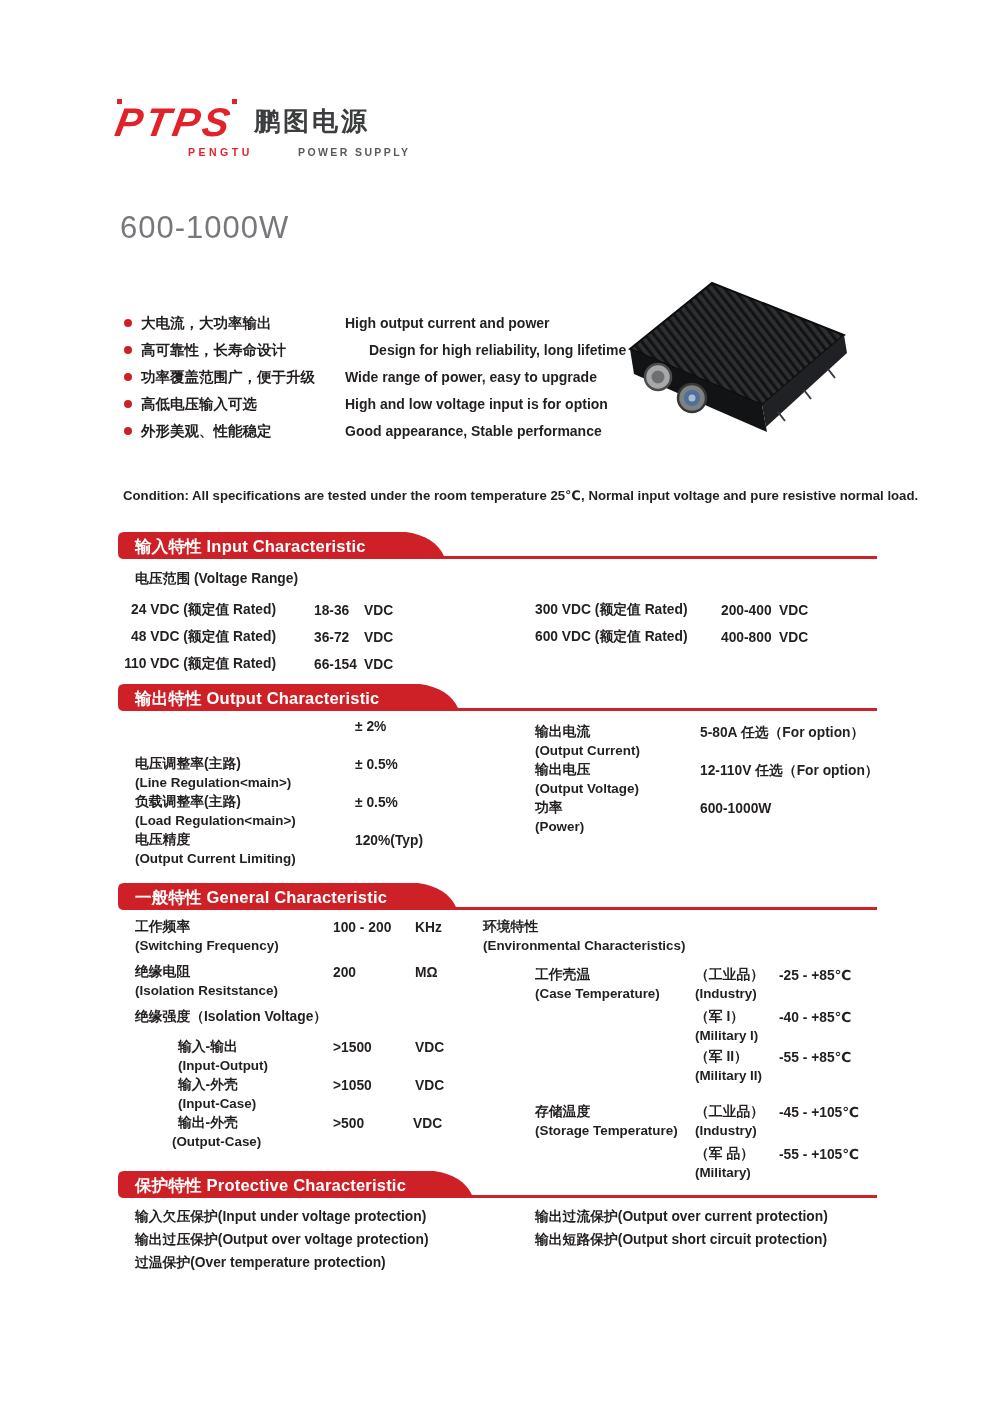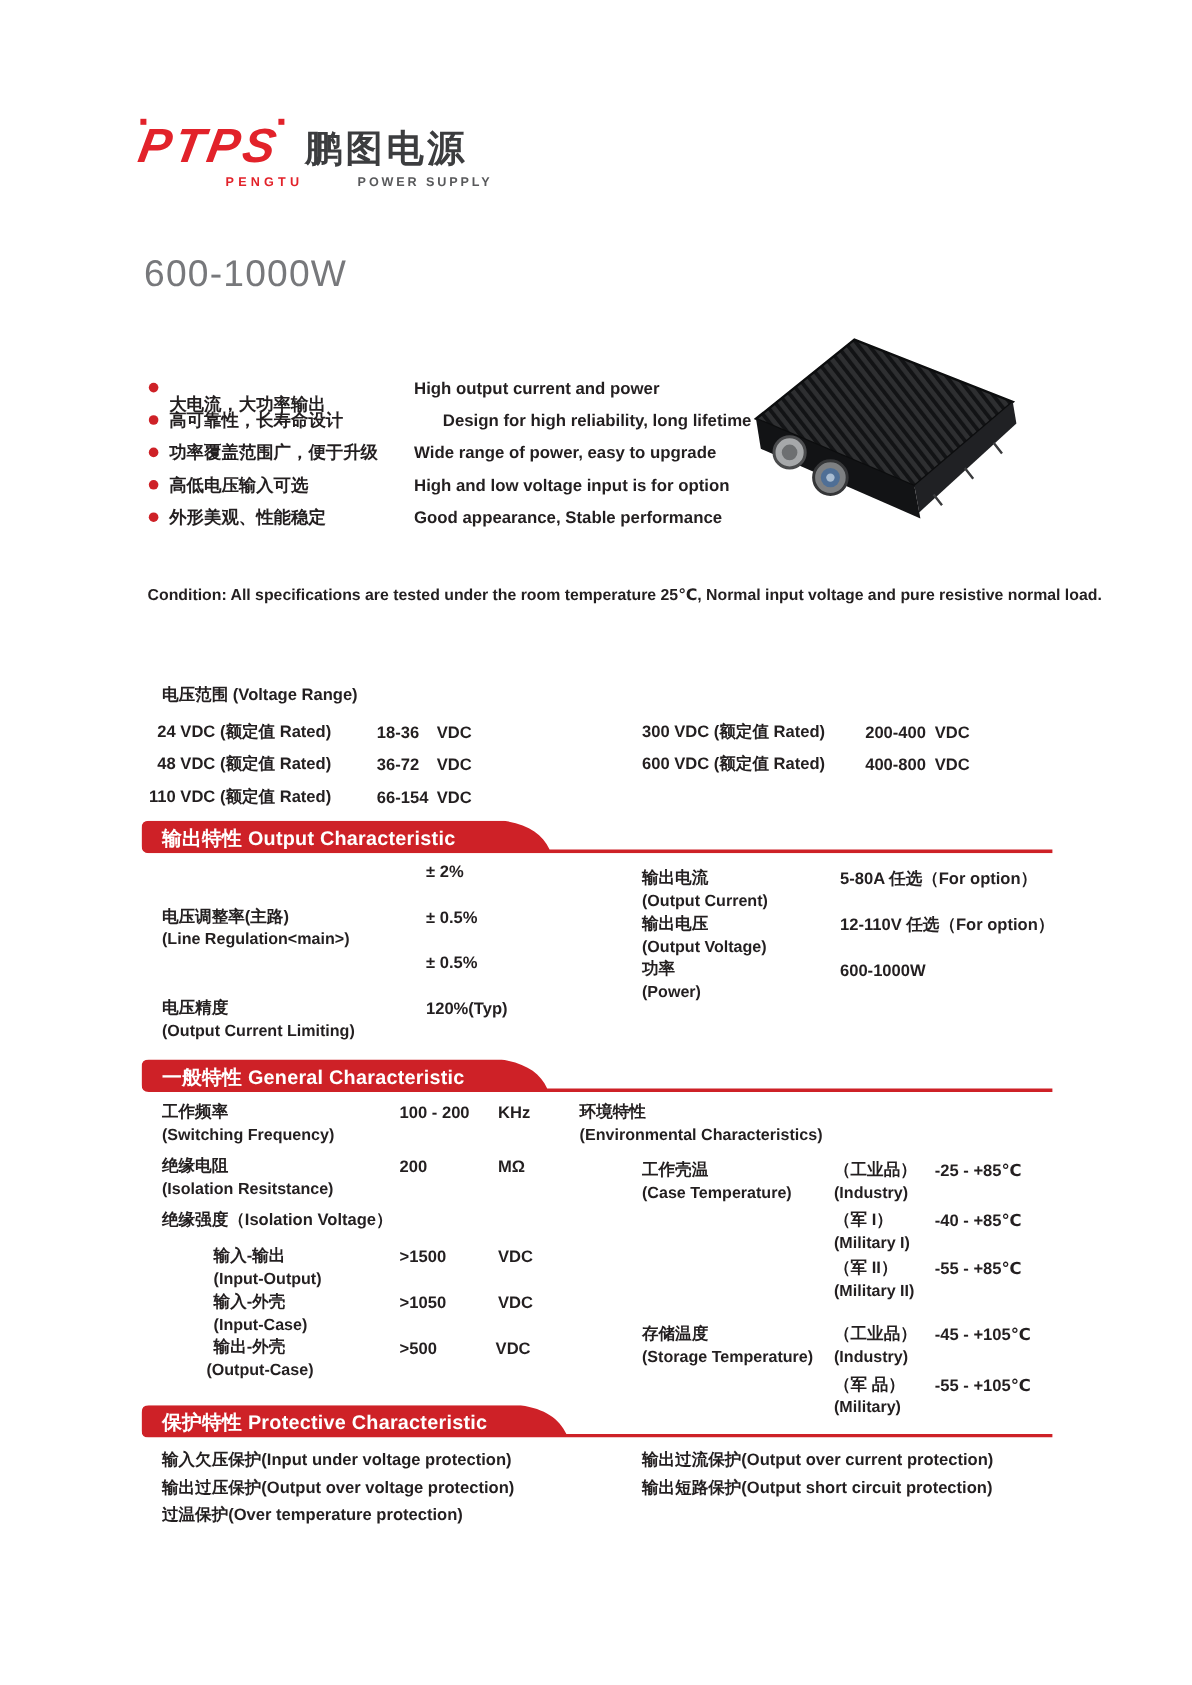--- a/index.html
+++ b/index.html
@@ -3,21 +3,21 @@
 <meta charset="utf-8">
 <style>
   html,body{margin:0;padding:0;background:#ffffff;}
   .page{position:relative;width:993px;height:1404px;background:#fff;overflow:hidden;
         font-family:"Liberation Sans","DejaVu Sans",sans-serif;color:#231f20;}
   .abs{position:absolute;}
   
   .logo-mark{font-style:italic;font-weight:700;font-size:40px;line-height:1;letter-spacing:3px;
              color:#e2222a;transform:skewX(-10deg);}
   .logo-tick{width:5px;height:5px;background:#e2222a;}
-  .logo-cn{font-size:31px;font-weight:700;color:#3c3d3f;letter-spacing:3px;line-height:1;}
+  .logo-cn{font-size:26px;font-weight:700;color:#3c3d3f;letter-spacing:3px;line-height:1;}
   .logo-sub-red{font-size:10.5px;font-weight:700;letter-spacing:3.5px;color:#e2222a;}
   .logo-sub-gray{font-size:10.5px;font-weight:700;letter-spacing:2.4px;color:#58595b;margin-left:44px;}
   .series-title{font-size:46px;font-weight:700;color:#77787b;line-height:1;}
   .series-power{font-size:31px;font-weight:400;color:#77787b;letter-spacing:1px;line-height:1;}
   
   .banner{height:27px;}
   .banner svg{display:block;}
   .banner-title{position:absolute;left:17px;top:4px;color:#ffffff;font-size:16.5px;font-weight:700;
                 white-space:nowrap;letter-spacing:.2px;}
   
@@ -59,21 +59,21 @@
       <circle cx="30" cy="96" r="13" fill="#a6a8aa" stroke="#4a4b4d" stroke-width="2.5"></circle>
       <circle cx="30" cy="96" r="6.5" fill="#6d6f71"></circle>
       <circle cx="64" cy="117" r="14" fill="#7e8082" stroke="#353638" stroke-width="2.5"></circle>
       <circle cx="64" cy="117" r="8" fill="#4f6f96"></circle>
       <circle cx="64" cy="117" r="3.5" fill="#a9bdd2"></circle>
     </svg>
   </div>
 
 
   <span class="abs dot" style="left:124px;top:319px;"></span>
-  <div class="abs feat-cn" style="left:141px;top:328px;">大电流，大功率输出</div>
+  <div class="abs feat-cn" style="left:141px;top:314px;">大电流，大功率输出</div>
   <div class="abs feat-en" style="left:345px;top:315px;">High output current and power</div>
 
   <span class="abs dot" style="left:124px;top:346px;"></span>
   <div class="abs feat-cn" style="left:141px;top:341px;">高可靠性，长寿命设计</div>
   <div class="abs feat-en" style="left:345px;top:342px;padding-left:24px;">Design for high reliability, long lifetime</div>
 
   <span class="abs dot" style="left:124px;top:373px;"></span>
   <div class="abs feat-cn" style="left:141px;top:368px;">功率覆盖范围广，便于升级</div>
   <div class="abs feat-en" style="left:345px;top:369px;">Wide range of power, easy to upgrade</div>
 
@@ -82,20 +82,26 @@
   <div class="abs feat-en" style="left:345px;top:396px;">High and low voltage input is for option</div>
 
   <span class="abs dot" style="left:124px;top:427px;"></span>
   <div class="abs feat-cn" style="left:141px;top:422px;">外形美观、性能稳定</div>
   <div class="abs feat-en" style="left:345px;top:423px;">Good appearance, Stable performance</div>
 
   <div class="abs cond" style="left:123px;top:486px;">
     <div>Condition: All specifications are tested under the room temperature 25℃, Normal input voltage and pure resistive normal load.</div>
   </div>
 
+  <div class="abs banner" style="left:118px;top:532px;width:760px;">
+    <svg width="760" height="27" viewBox="0 0 760 27">
+      <path d="M6,0 H288 C308,3 320,11 326,24 L759,24 L759,27 L6,27 Q0,27 0,21 L0,6 Q0,0 6,0 Z" fill="#ce2127"></path>
+    </svg>
+    <span class="banner-title">输入特性 Input Characteristic</span>
+  </div>
 
   <div class="abs lab" style="left:135px;top:569px;">电压范围 (Voltage Range)</div>
 
   <div class="abs lab ralign" style="left:118px;top:600px;width:158px;">24 VDC (额定值 Rated)</div>
   <div class="abs val" style="left:314px;top:601px;">18-36</div>
   <div class="abs val" style="left:364px;top:601px;">VDC</div>
 
   <div class="abs lab ralign" style="left:118px;top:627px;width:158px;">48 VDC (额定值 Rated)</div>
   <div class="abs val" style="left:314px;top:628px;">36-72</div>
   <div class="abs val" style="left:364px;top:628px;">VDC</div>
@@ -120,20 +126,24 @@
   </div>
 
   <div class="abs val" style="left:355px;top:717px;">± 2%</div>
 
   <div class="abs lab" style="left:135px;top:754px;">
     <div>电压调整率(主路)</div>
     <div class="en-line">(Line Regulation&lt;main&gt;)</div>
   </div>
   <div class="abs val" style="left:355px;top:755px;">± 0.5%</div>
 
+  <div class="abs lab" style="left:135px;top:792px;">
+    <div>负载调整率(主路)</div>
+    <div class="en-line">(Load Regulation&lt;main&gt;)</div>
+  </div>
   <div class="abs val" style="left:355px;top:793px;">± 0.5%</div>
 
   <div class="abs lab" style="left:135px;top:830px;">
     <div>电压精度</div>
     <div class="en-line">(Output Current Limiting)</div>
   </div>
   <div class="abs val" style="left:355px;top:831px;">120%(Typ)</div>
 
   <div class="abs lab" style="left:535px;top:722px;">
     <div>输出电流</div>

